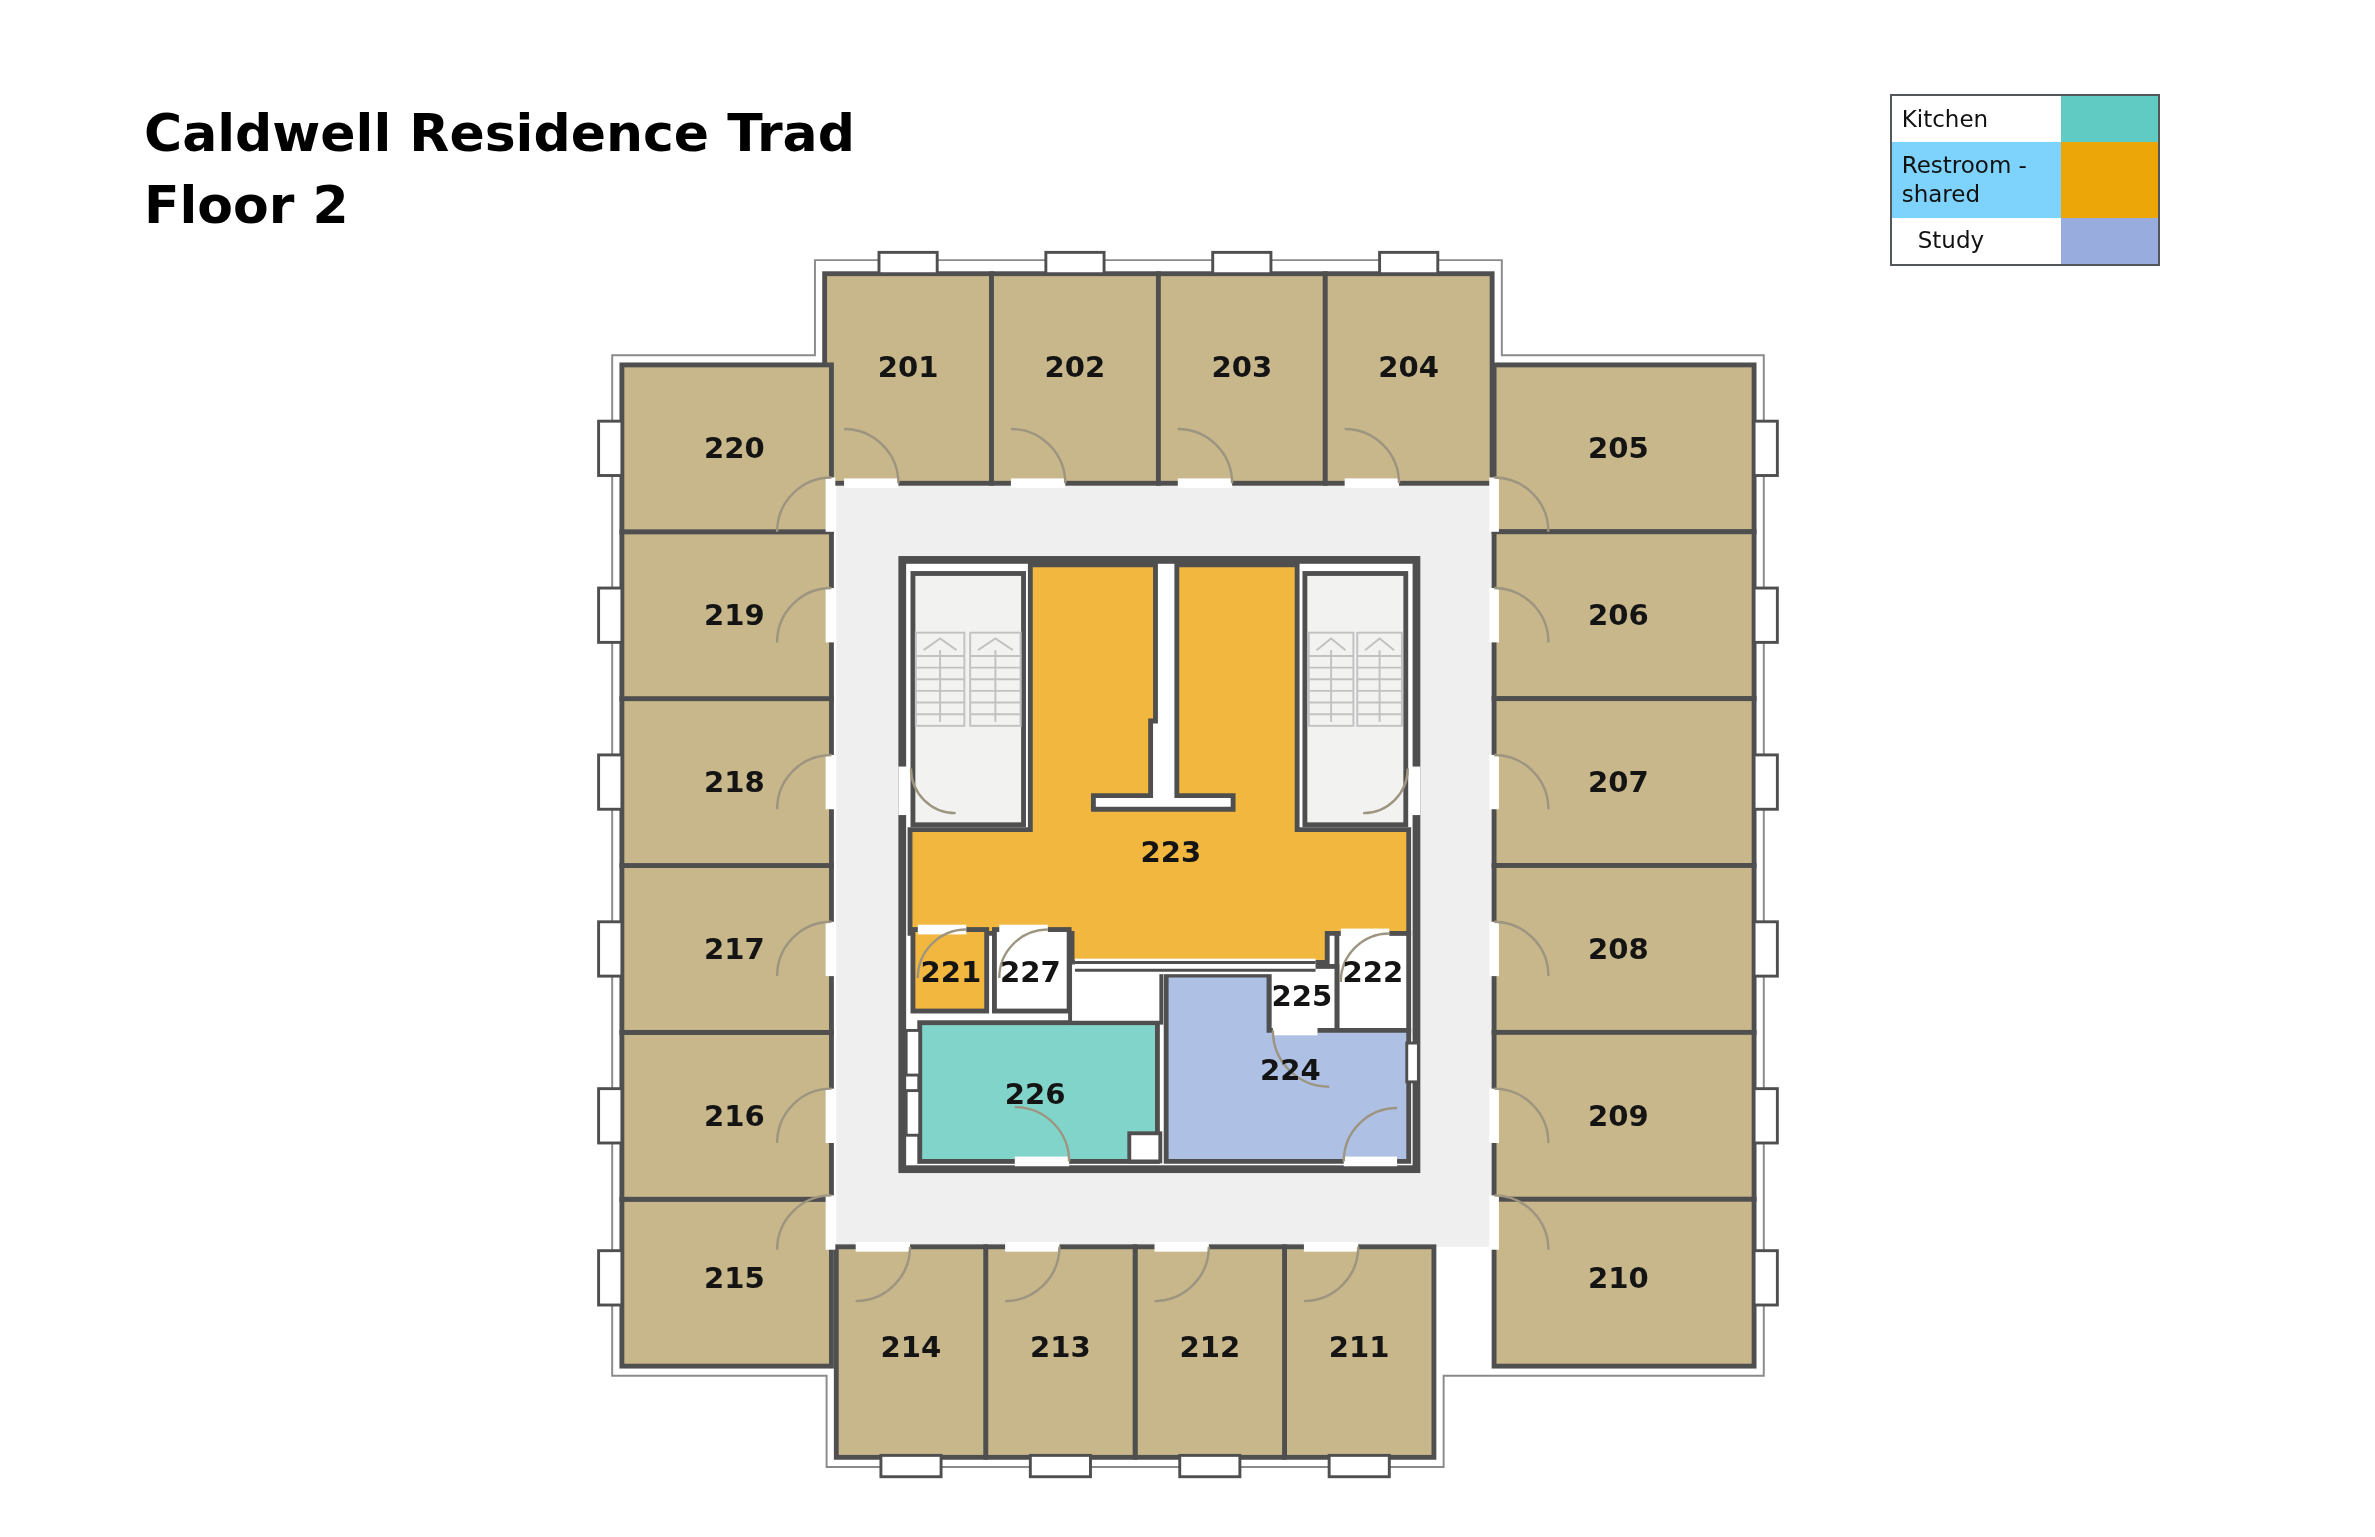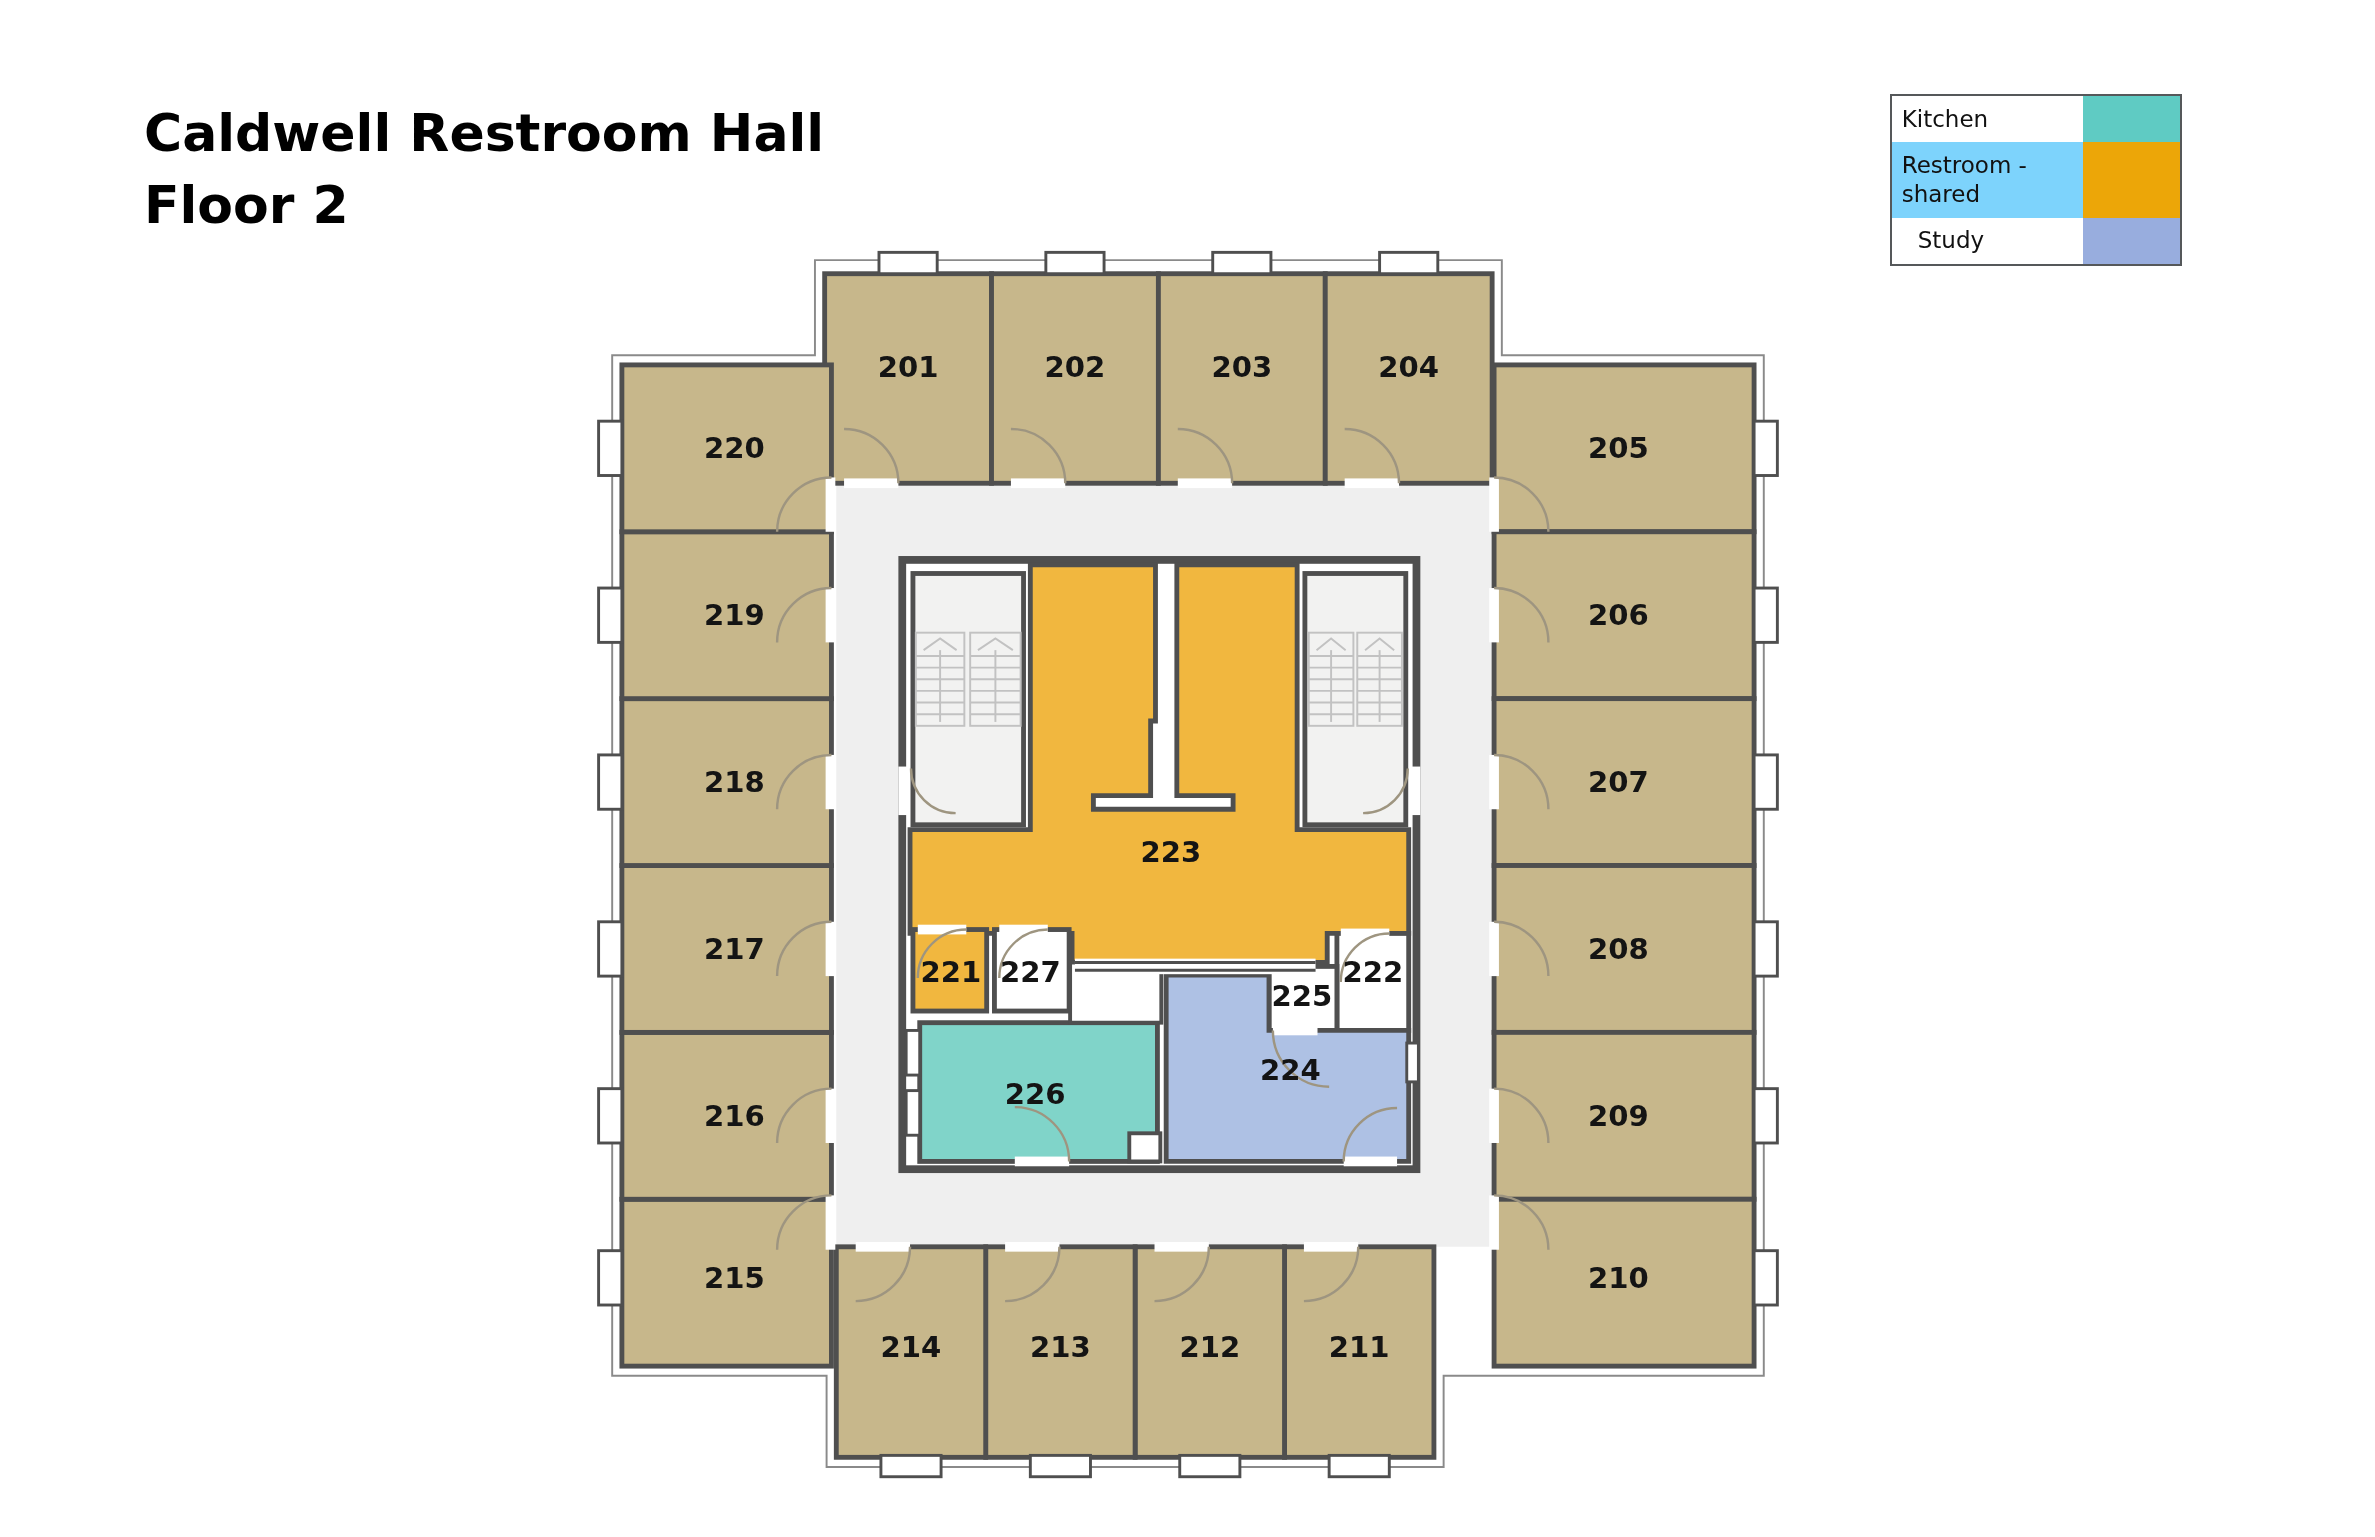--- a/index.html
+++ b/index.html
@@ -1,28 +1,28 @@
 <!DOCTYPE html>
 <html><head>
 <meta charset="utf-8">
 <style>
   html,body{margin:0;padding:0;background:#fff;}
   body{width:2375px;height:1537px;position:relative;font-family:"DejaVu Sans","Liberation Sans",sans-serif;}
   #title{position:absolute;left:144px;top:97px;font-size:52px;font-weight:bold;color:#000;line-height:72px;white-space:pre;}
-  #legend{position:absolute;left:1890px;top:94px;width:292px;border:2.9px solid #55585a;box-sizing:border-box;background:#fff;}
+  #legend{position:absolute;left:1890px;top:94px;width:270px;border:2.9px solid #55585a;box-sizing:border-box;background:#fff;}
   .legend-row{display:flex;width:100%;}
   .legend-label{flex:1;font-size:23px;color:#111;padding:8.7px 9.7px;line-height:29px;box-sizing:border-box;}
   .legend-swatch{width:97px;flex:0 0 97px;}
   #plan{position:absolute;left:0;top:0;}
   text.room-label{font-weight:bold;fill:#141414;text-anchor:middle;}
 </style>
 </head>
 <body>
 
-<div id="title"><span>Caldwell Restroom Hall</span>
+<div id="title"><span>Caldwell Residence Trad</span>
 <span>Floor 2</span></div>
 
 <div id="legend">
     <div class="legend-row">
       <div class="legend-label" style="background: rgb(255, 255, 255);">Kitchen</div>
       <div class="legend-swatch" style="background: rgb(95, 203, 195);"></div>
     </div>
     <div class="legend-row">
       <div class="legend-label" style="background: #7dd3fc;">Restroom - shared</div>
       <div class="legend-swatch" style="background: rgb(236, 166, 8);"></div>

